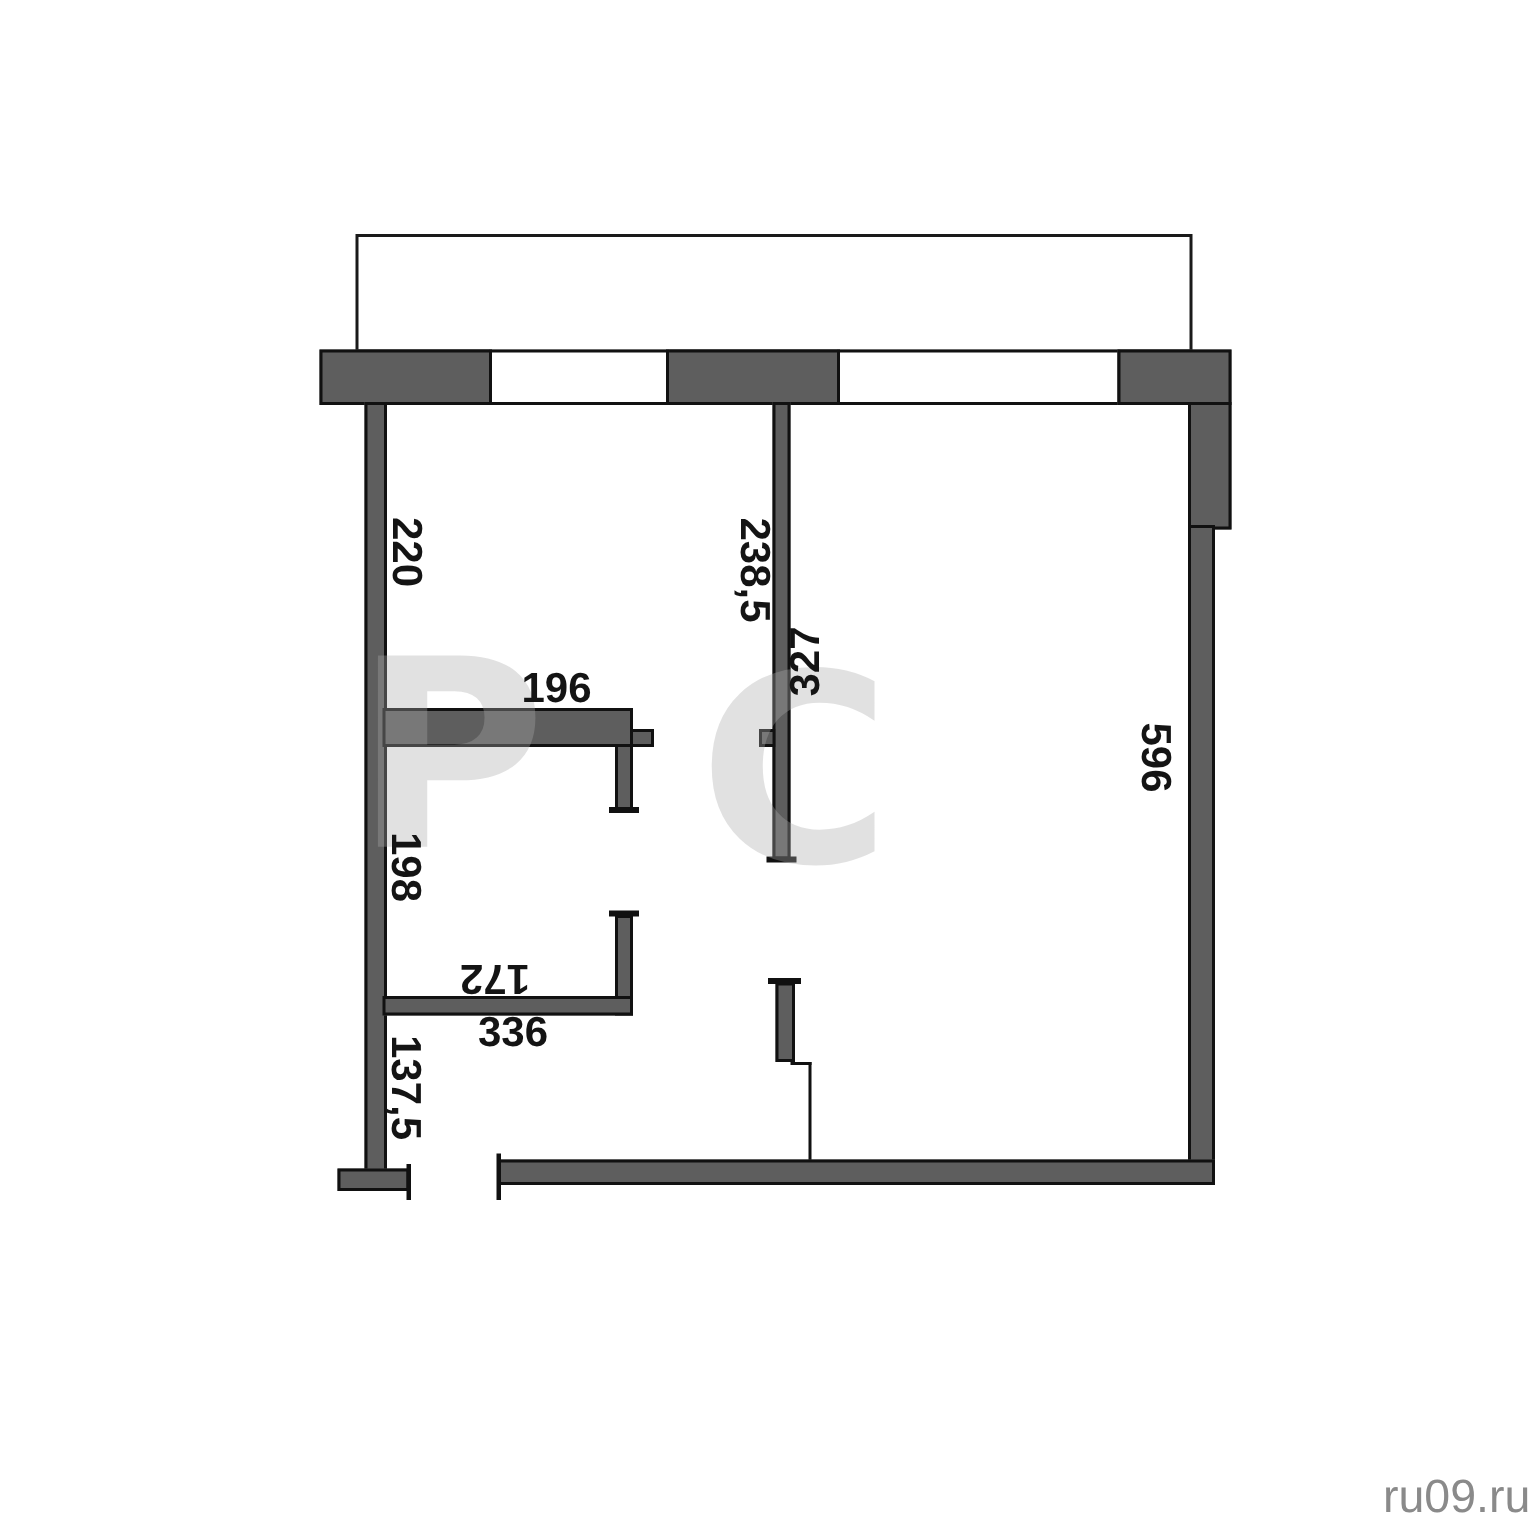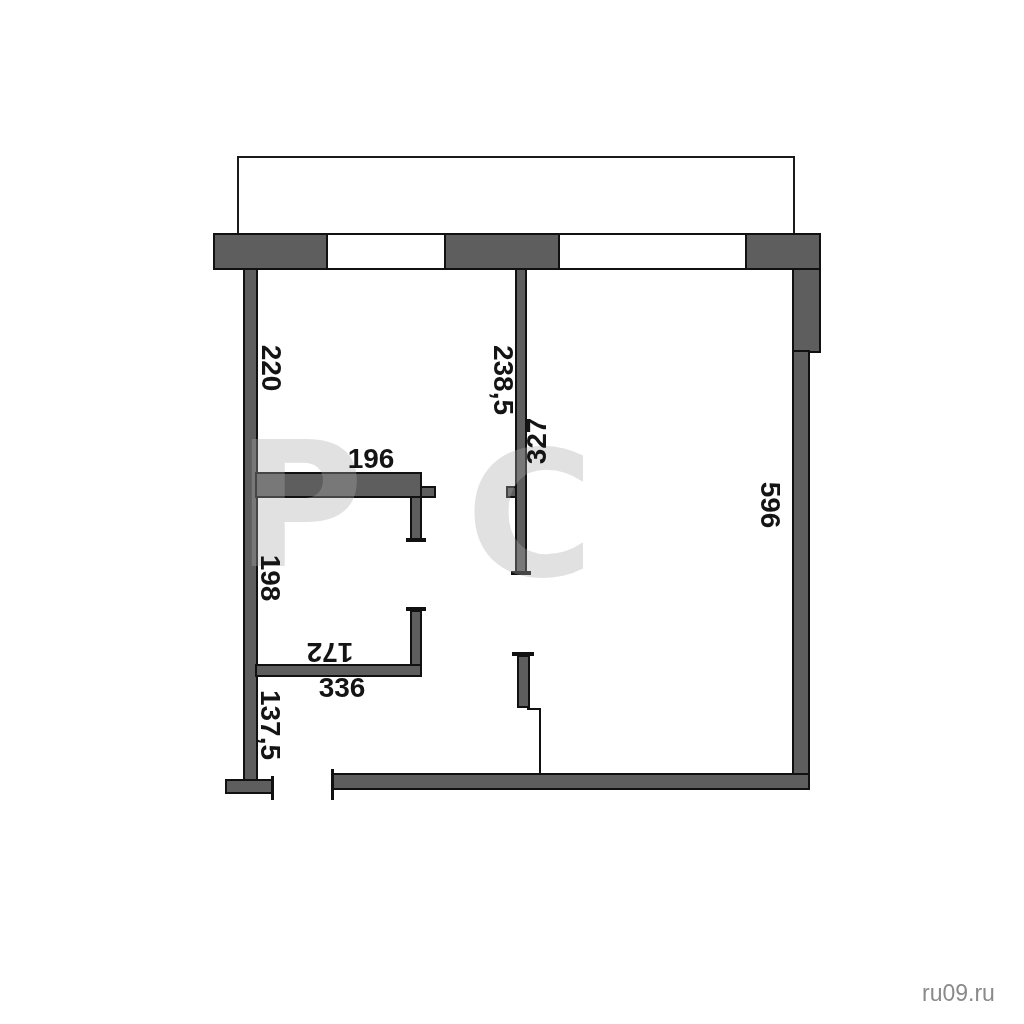--- a/index.html
+++ b/index.html
@@ -10,21 +10,21 @@
   .cap{position:absolute;background:#111;z-index:4;}
   .thinline{position:absolute;background:#111;z-index:2;}
   .outline{position:absolute;border:2px solid #1a1a1a;box-sizing:border-box;background:#fff;z-index:1;}
   .dim{position:absolute;color:#141414;font-weight:bold;font-size:28px;white-space:nowrap;
        transform:translate(-50%,-50%);z-index:7;letter-spacing:0px;}
   .dim.r90{transform:translate(-50%,-50%) rotate(90deg);}
   .dim.r270{transform:translate(-50%,-50%) rotate(-90deg);}
   .dim.r180{transform:translate(-50%,-50%) rotate(180deg);}
   .wm{position:absolute;font-weight:bold;font-size:175px;color:rgba(170,170,170,0.35);
       z-index:5;transform:translate(-50%,-50%);font-family:"DejaVu Sans",sans-serif;}
-  #site-watermark{position:absolute;left:922px;top:980px;font-size:23px;color:#8a8a8a;
+  #site-watermark{position:absolute;left:922px;top:980px;font-size:31px;color:#8a8a8a;
       z-index:6;text-shadow:1px 1px 0 rgba(255,255,255,0.9);}
 </style>
 </head>
 <body>
 
 <div id="canvas">
 
   <div class="outline" style="left:237px;top:156px;width:558px;height:79px;"></div>
 
   <div class="wall" style="left:213px;top:233px;width:115px;height:37px;"></div>

